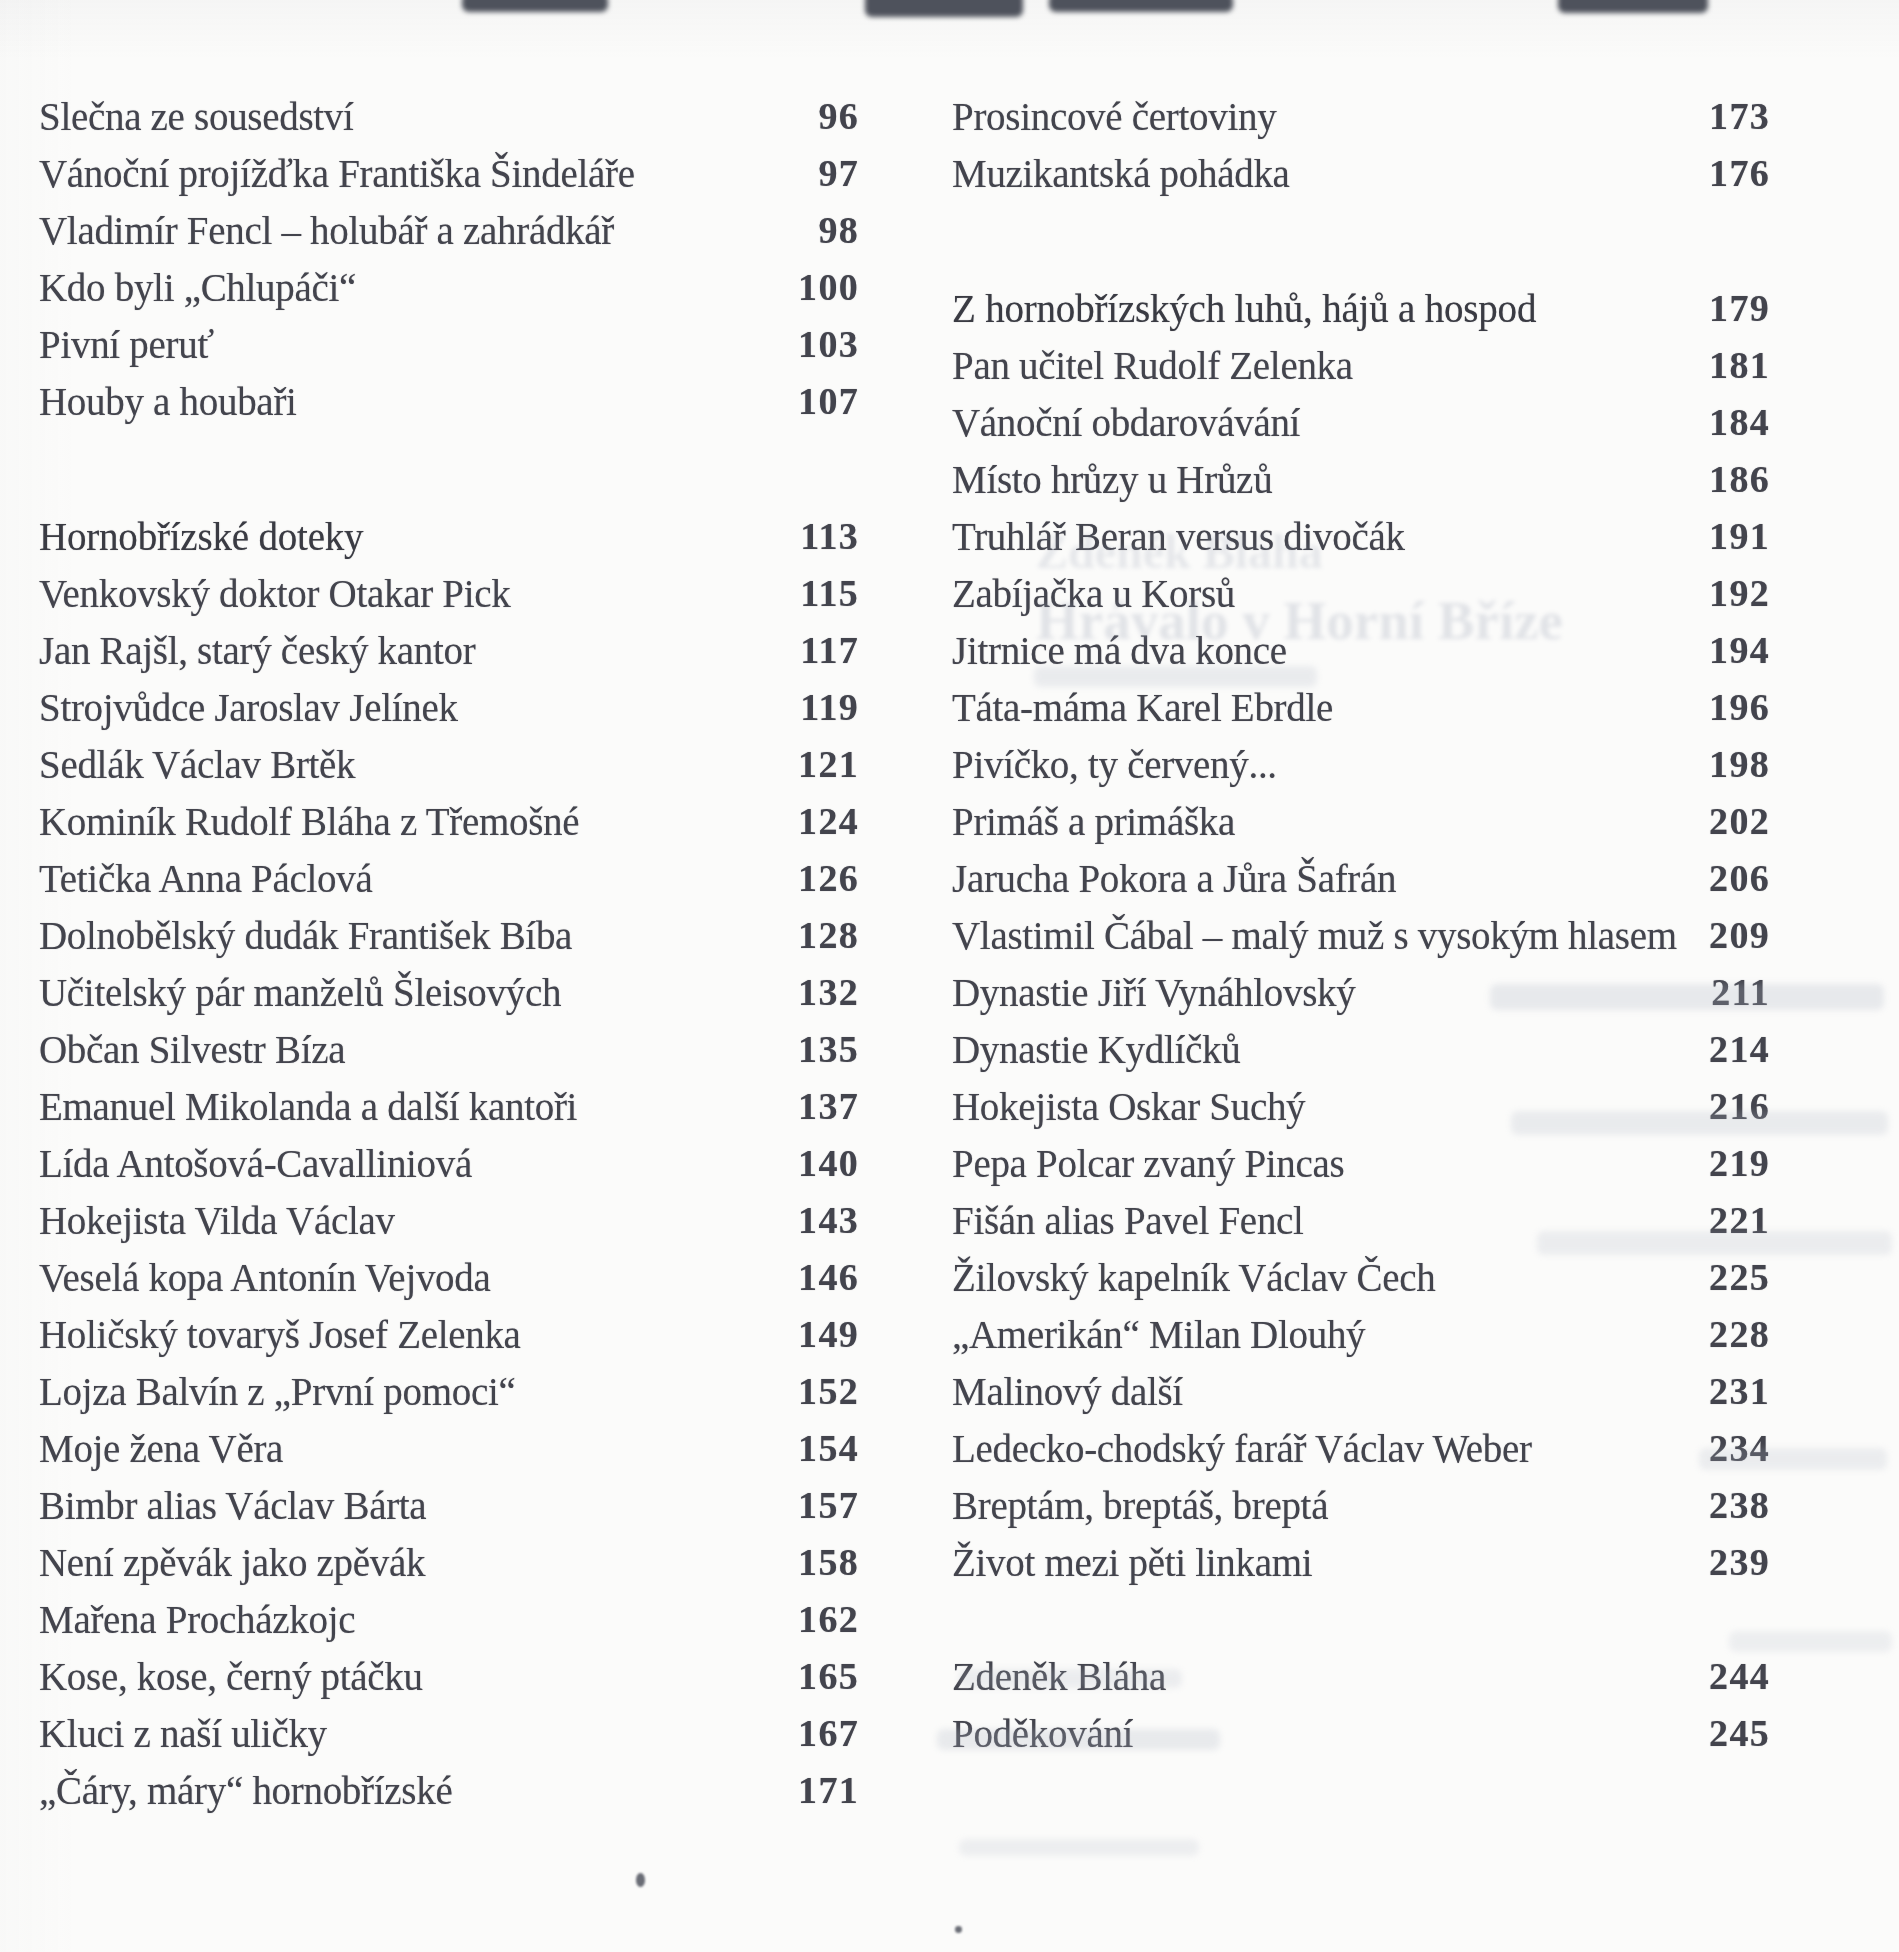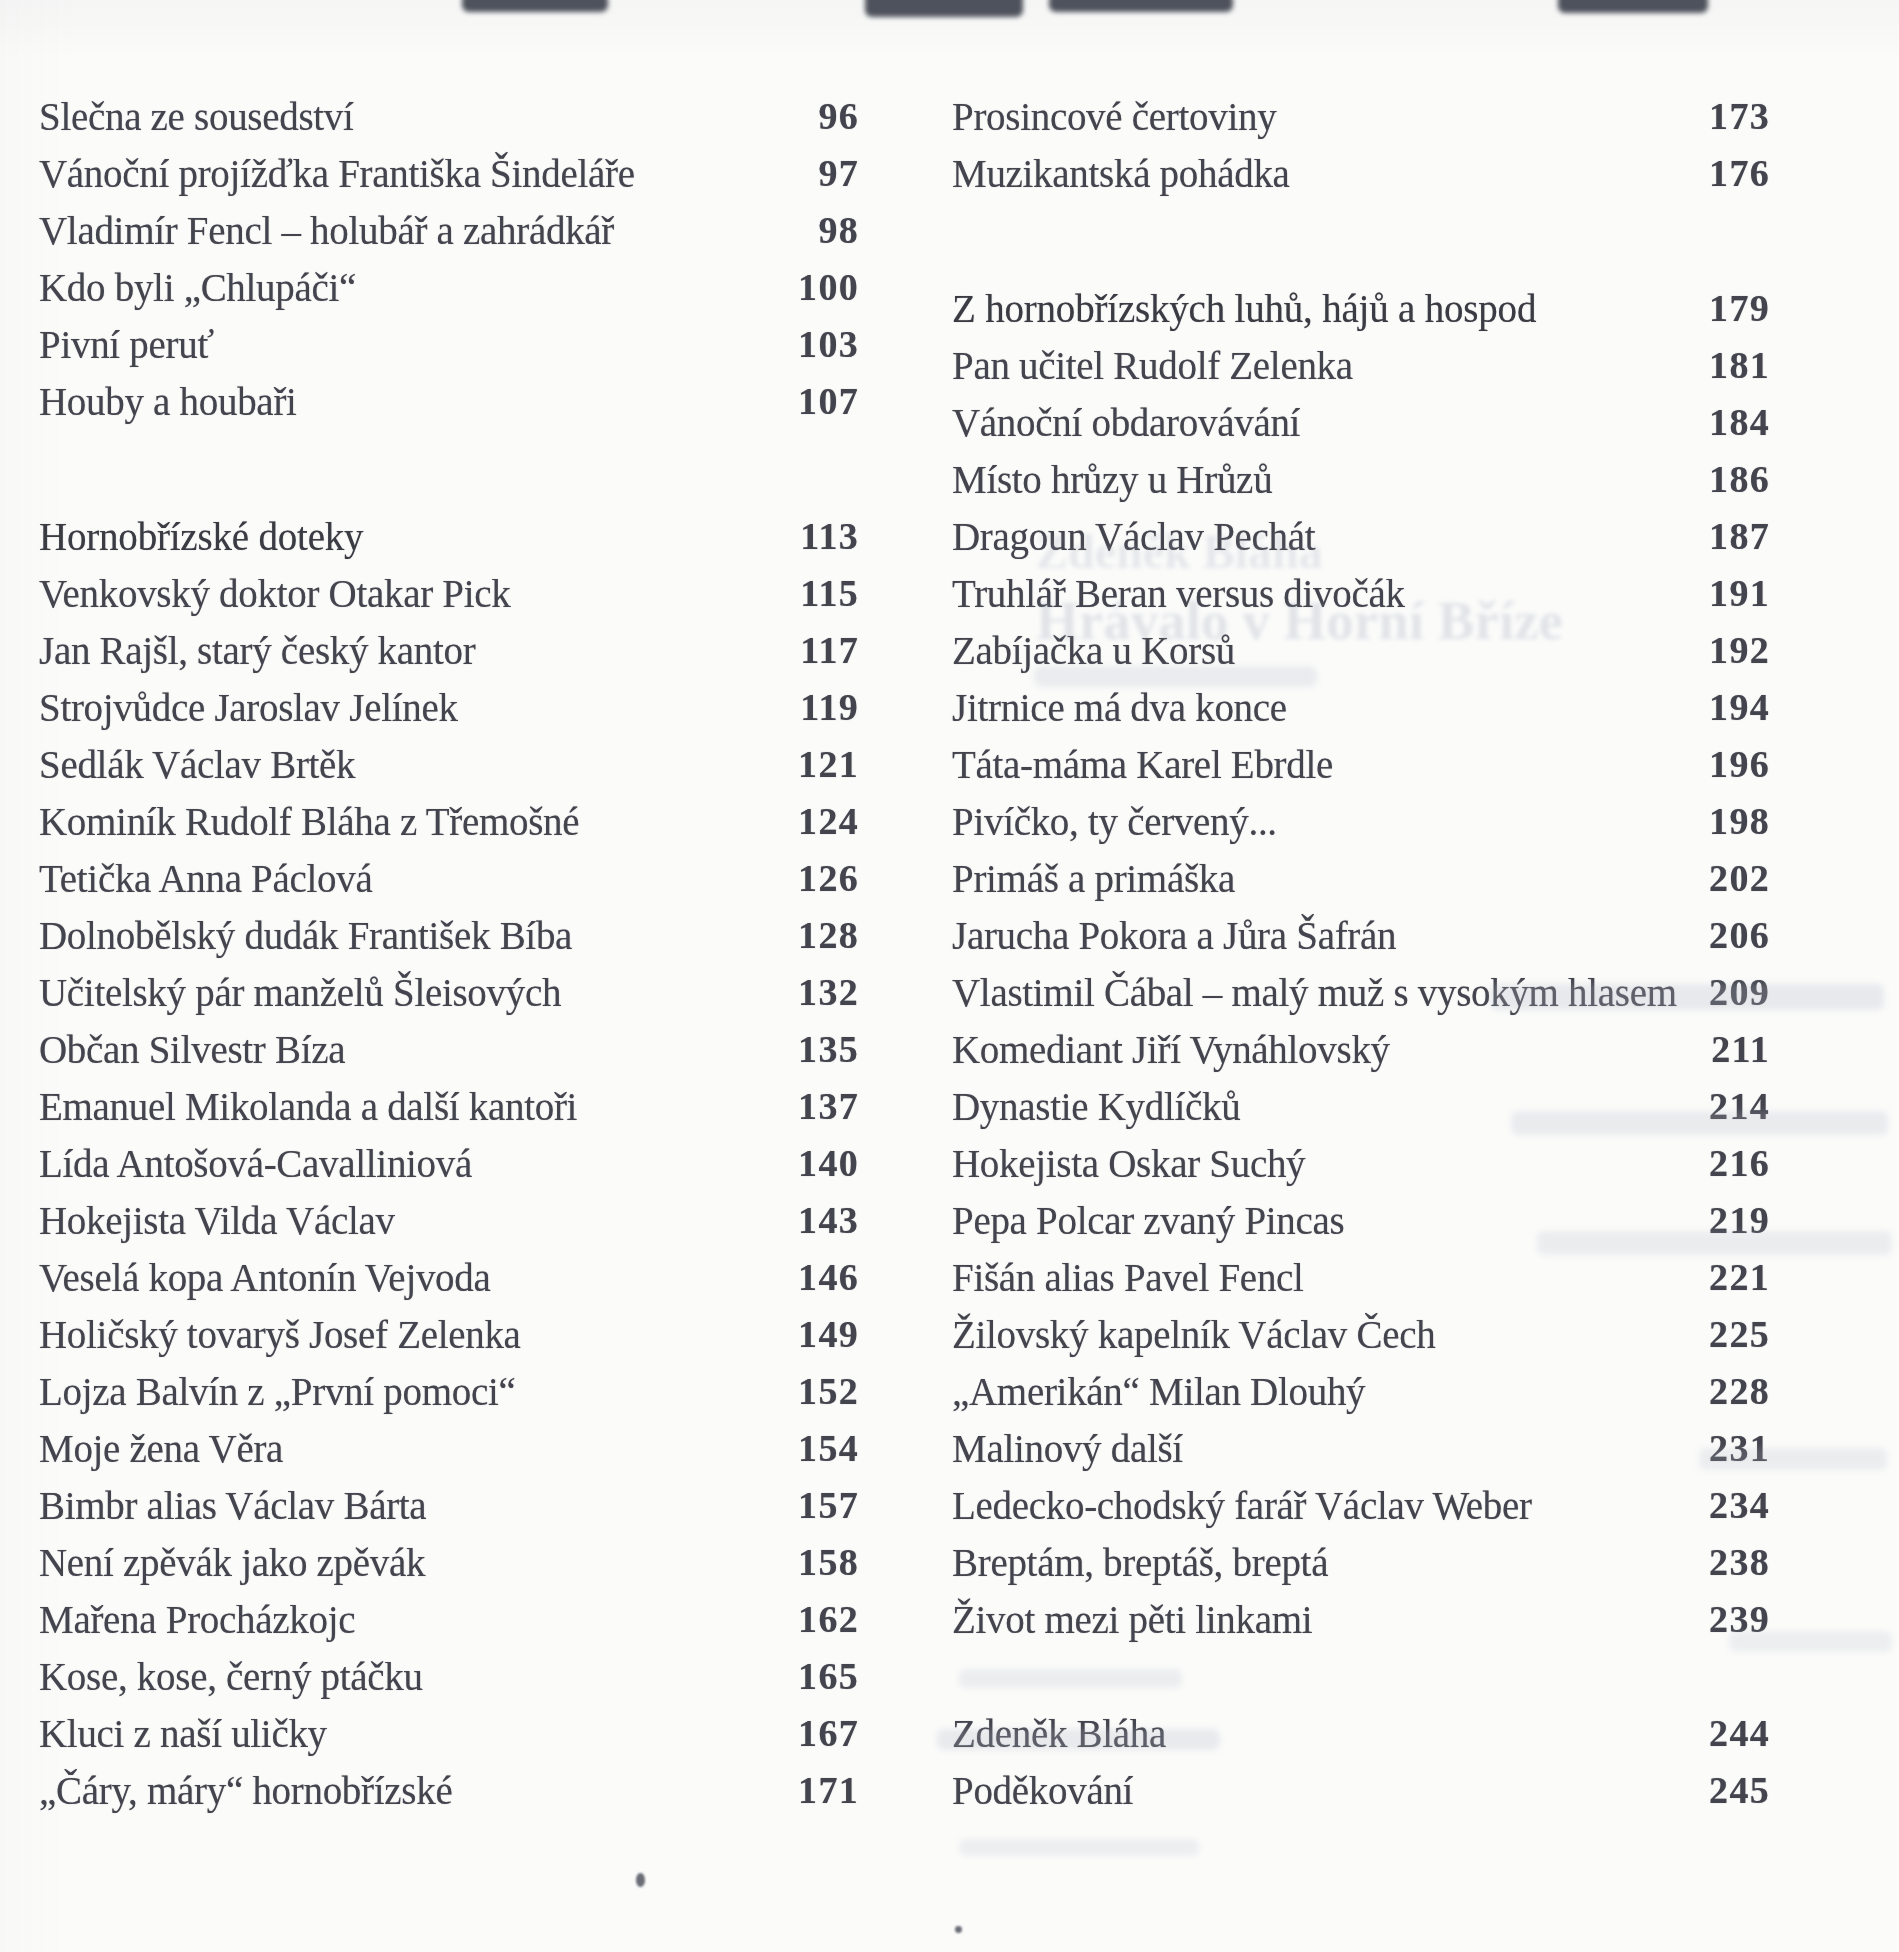--- a/index.html
+++ b/index.html
@@ -213,24 +213,20 @@
     </div>
     <div class="row">
       <span class="t">Vánoční obdarovávání</span>
       <span class="p">184</span>
     </div>
     <div class="row">
       <span class="t">Místo hrůzy u Hrůzů</span>
       <span class="p">186</span>
     </div>
     <div class="row">
-      <span class="t">Dragoun Václav Pechát</span>
-      <span class="p">187</span>
-    </div>
-    <div class="row">
       <span class="t">Truhlář Beran versus divočák</span>
       <span class="p">191</span>
     </div>
     <div class="row">
       <span class="t">Zabíjačka u Korsů</span>
       <span class="p">192</span>
     </div>
     <div class="row">
       <span class="t">Jitrnice má dva konce</span>
       <span class="p">194</span>
@@ -249,21 +245,21 @@
     </div>
     <div class="row">
       <span class="t">Jarucha Pokora a Jůra Šafrán</span>
       <span class="p">206</span>
     </div>
     <div class="row">
       <span class="t">Vlastimil Čábal – malý muž s vysokým hlasem</span>
       <span class="p">209</span>
     </div>
     <div class="row">
-      <span class="t">Komediant Jiří Vynáhlovský</span>
+      <span class="t">Dynastie Jiří Vynáhlovský</span>
       <span class="p">211</span>
     </div>
     <div class="row">
       <span class="t">Dynastie Kydlíčků</span>
       <span class="p">214</span>
     </div>
     <div class="row">
       <span class="t">Hokejista Oskar Suchý</span>
       <span class="p">216</span>
     </div>

